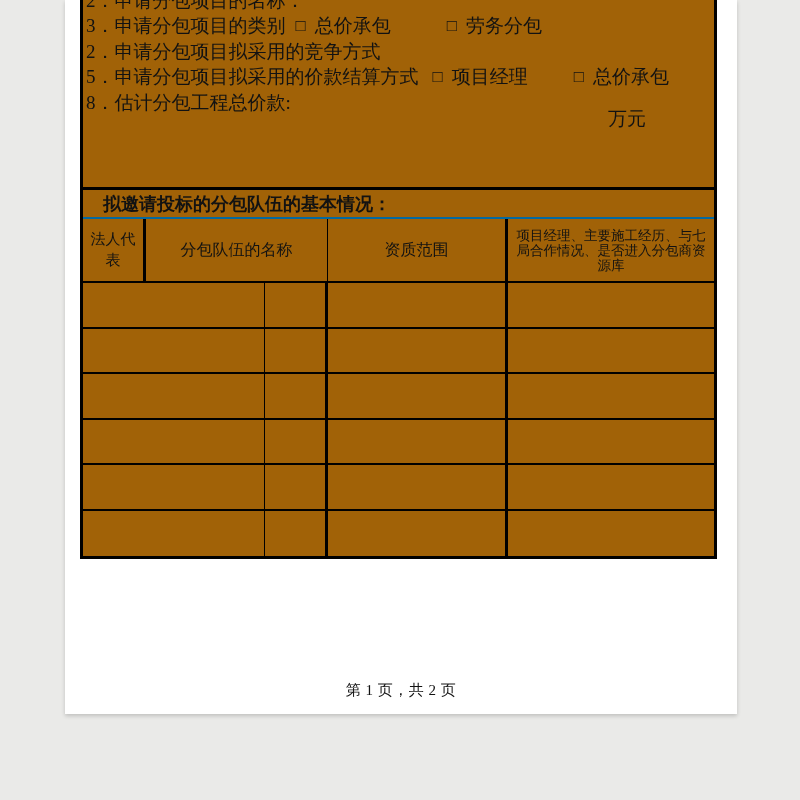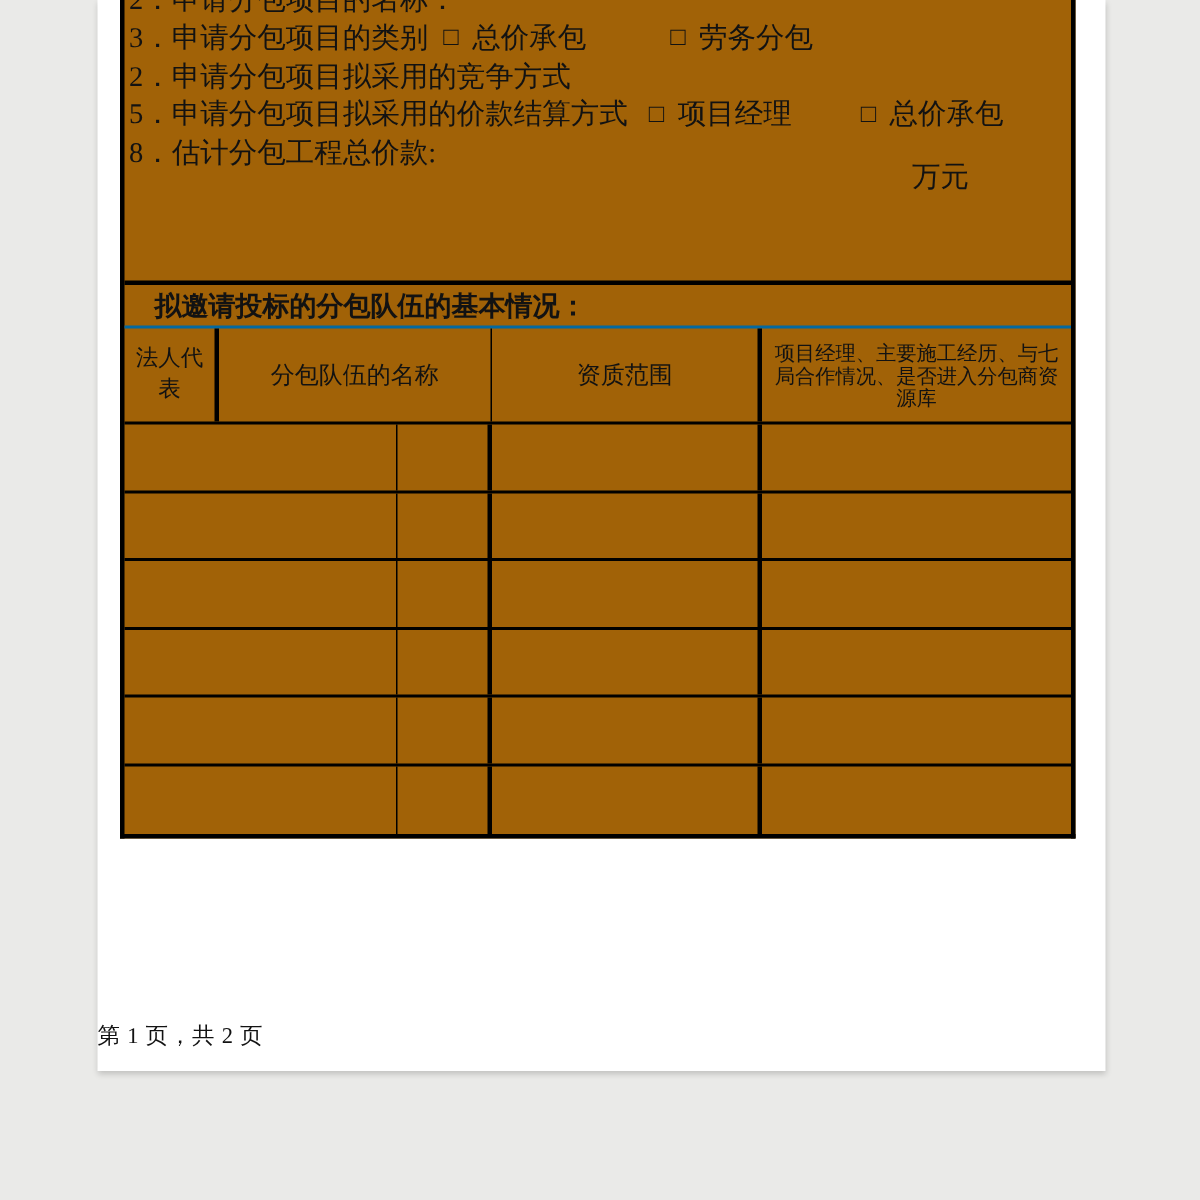--- a/index.html
+++ b/index.html
@@ -69,21 +69,21 @@
     display:flex;align-items:center;justify-content:center;
     text-align:center;
   }
   .h1{font-size:16px;}
   .h2{font-size:15px;line-height:21px;padding:0 2px;}
   .h3{font-size:16px;}
   .h4{font-size:13.5px;line-height:15px;padding:0 5px;}
   
   .footer{
     position:absolute;top:681px;left:0;width:100%;
-    text-align:left;font-size:15px;letter-spacing:0.5px;
+    text-align:center;font-size:15px;letter-spacing:0.5px;
   }
 </style>
 </head>
 <body>
 
 <div class="page">
   <div class="form-table">
 
     <div class="sec-items">
       <div class="items-block">

